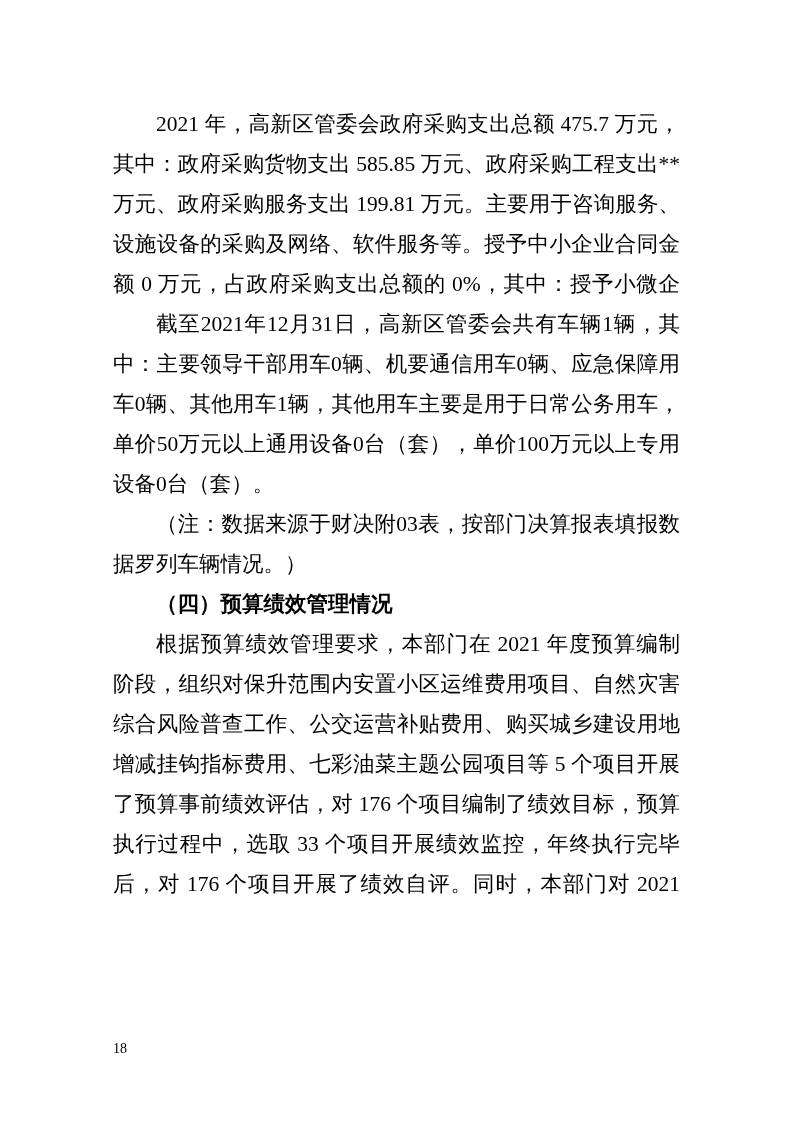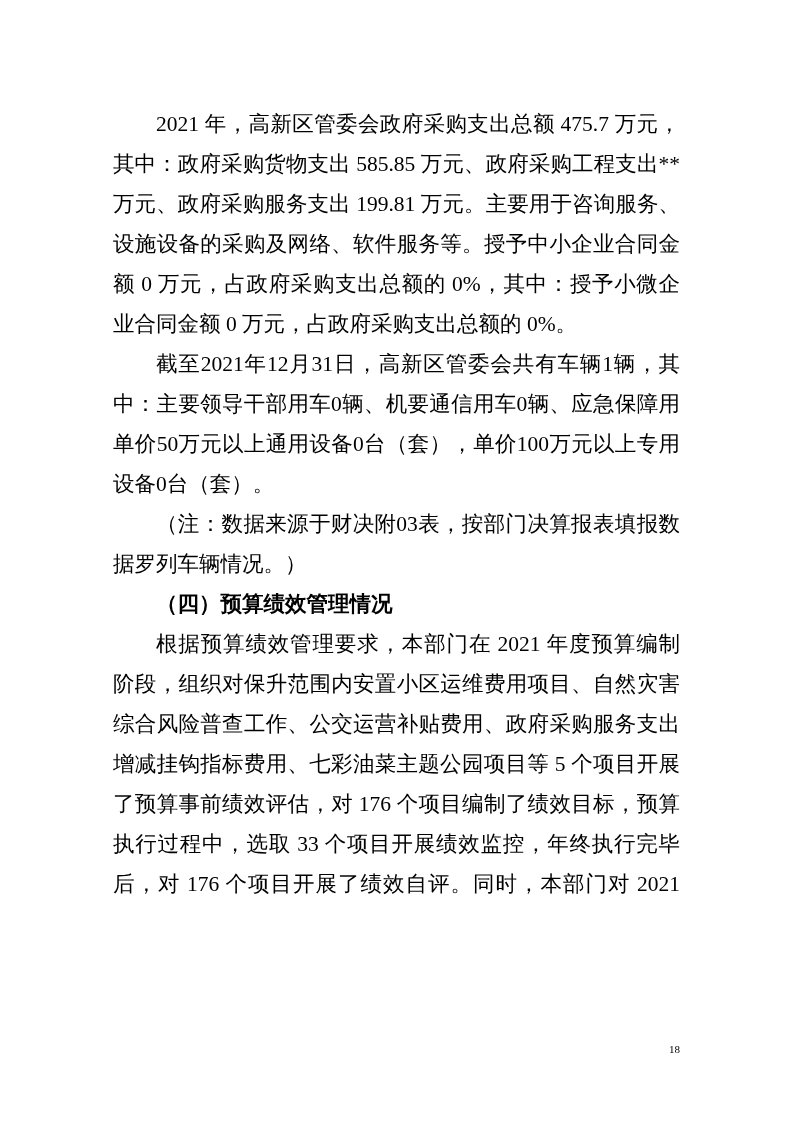--- a/index.html
+++ b/index.html
@@ -44,47 +44,47 @@
     text-indent: 43px;
   }
   .heading {
     font-weight: bold;
   }
   .page-footer {
     position: absolute;
     left: 113px;
     top: 1040px;
     width: 567px;
-    text-align: right;
-    font-size: 11px;
+    text-align: left;
+    font-size: 14px;
     line-height: 18px;
   }
 </style>
 </head>
 <body>
 
 <div class="page">
 
   <main class="text-block">
     <p class="line indent stretch">2021 年，高新区管委会政府采购支出总额 475.7 万元，</p>
     <p class="line stretch">其中：政府采购货物支出 585.85 万元、政府采购工程支出**</p>
     <p class="line stretch">万元、政府采购服务支出 199.81 万元。主要用于咨询服务、</p>
     <p class="line stretch">设施设备的采购及网络、软件服务等。授予中小企业合同金</p>
     <p class="line stretch">额 0 万元，占政府采购支出总额的 0%，其中：授予小微企</p>
-    <p class="line">业合同金额 0 万元，占政府采购支出总额的 0%。</p>
     <p class="line indent stretch">截至2021年12月31日，高新区管委会共有车辆1辆，其</p>
     <p class="line stretch">中：主要领导干部用车0辆、机要通信用车0辆、应急保障用</p>
+    <p class="line stretch">车0辆、其他用车1辆，其他用车主要是用于日常公务用车，</p>
     <p class="line stretch">单价50万元以上通用设备0台（套），单价100万元以上专用</p>
     <p class="line">设备0台（套）。</p>
     <p class="line indent stretch">（注：数据来源于财决附03表，按部门决算报表填报数</p>
     <p class="line">据罗列车辆情况。）</p>
     <p class="line indent heading">（四）预算绩效管理情况</p>
     <p class="line indent stretch">根据预算绩效管理要求，本部门在 2021 年度预算编制</p>
     <p class="line stretch">阶段，组织对保升范围内安置小区运维费用项目、自然灾害</p>
-    <p class="line stretch">综合风险普查工作、公交运营补贴费用、政府采购服务支出</p>
+    <p class="line stretch">综合风险普查工作、公交运营补贴费用、购买城乡建设用地</p>
     <p class="line stretch">增减挂钩指标费用、七彩油菜主题公园项目等 5 个项目开展</p>
     <p class="line stretch">了预算事前绩效评估，对 176 个项目编制了绩效目标，预算</p>
     <p class="line stretch">执行过程中，选取 33 个项目开展绩效监控，年终执行完毕</p>
     <p class="line stretch">后，对 176 个项目开展了绩效自评。同时，本部门对 2021</p>
   </main>
 
   <footer class="page-footer">
     <span>18</span>
   </footer>
 

